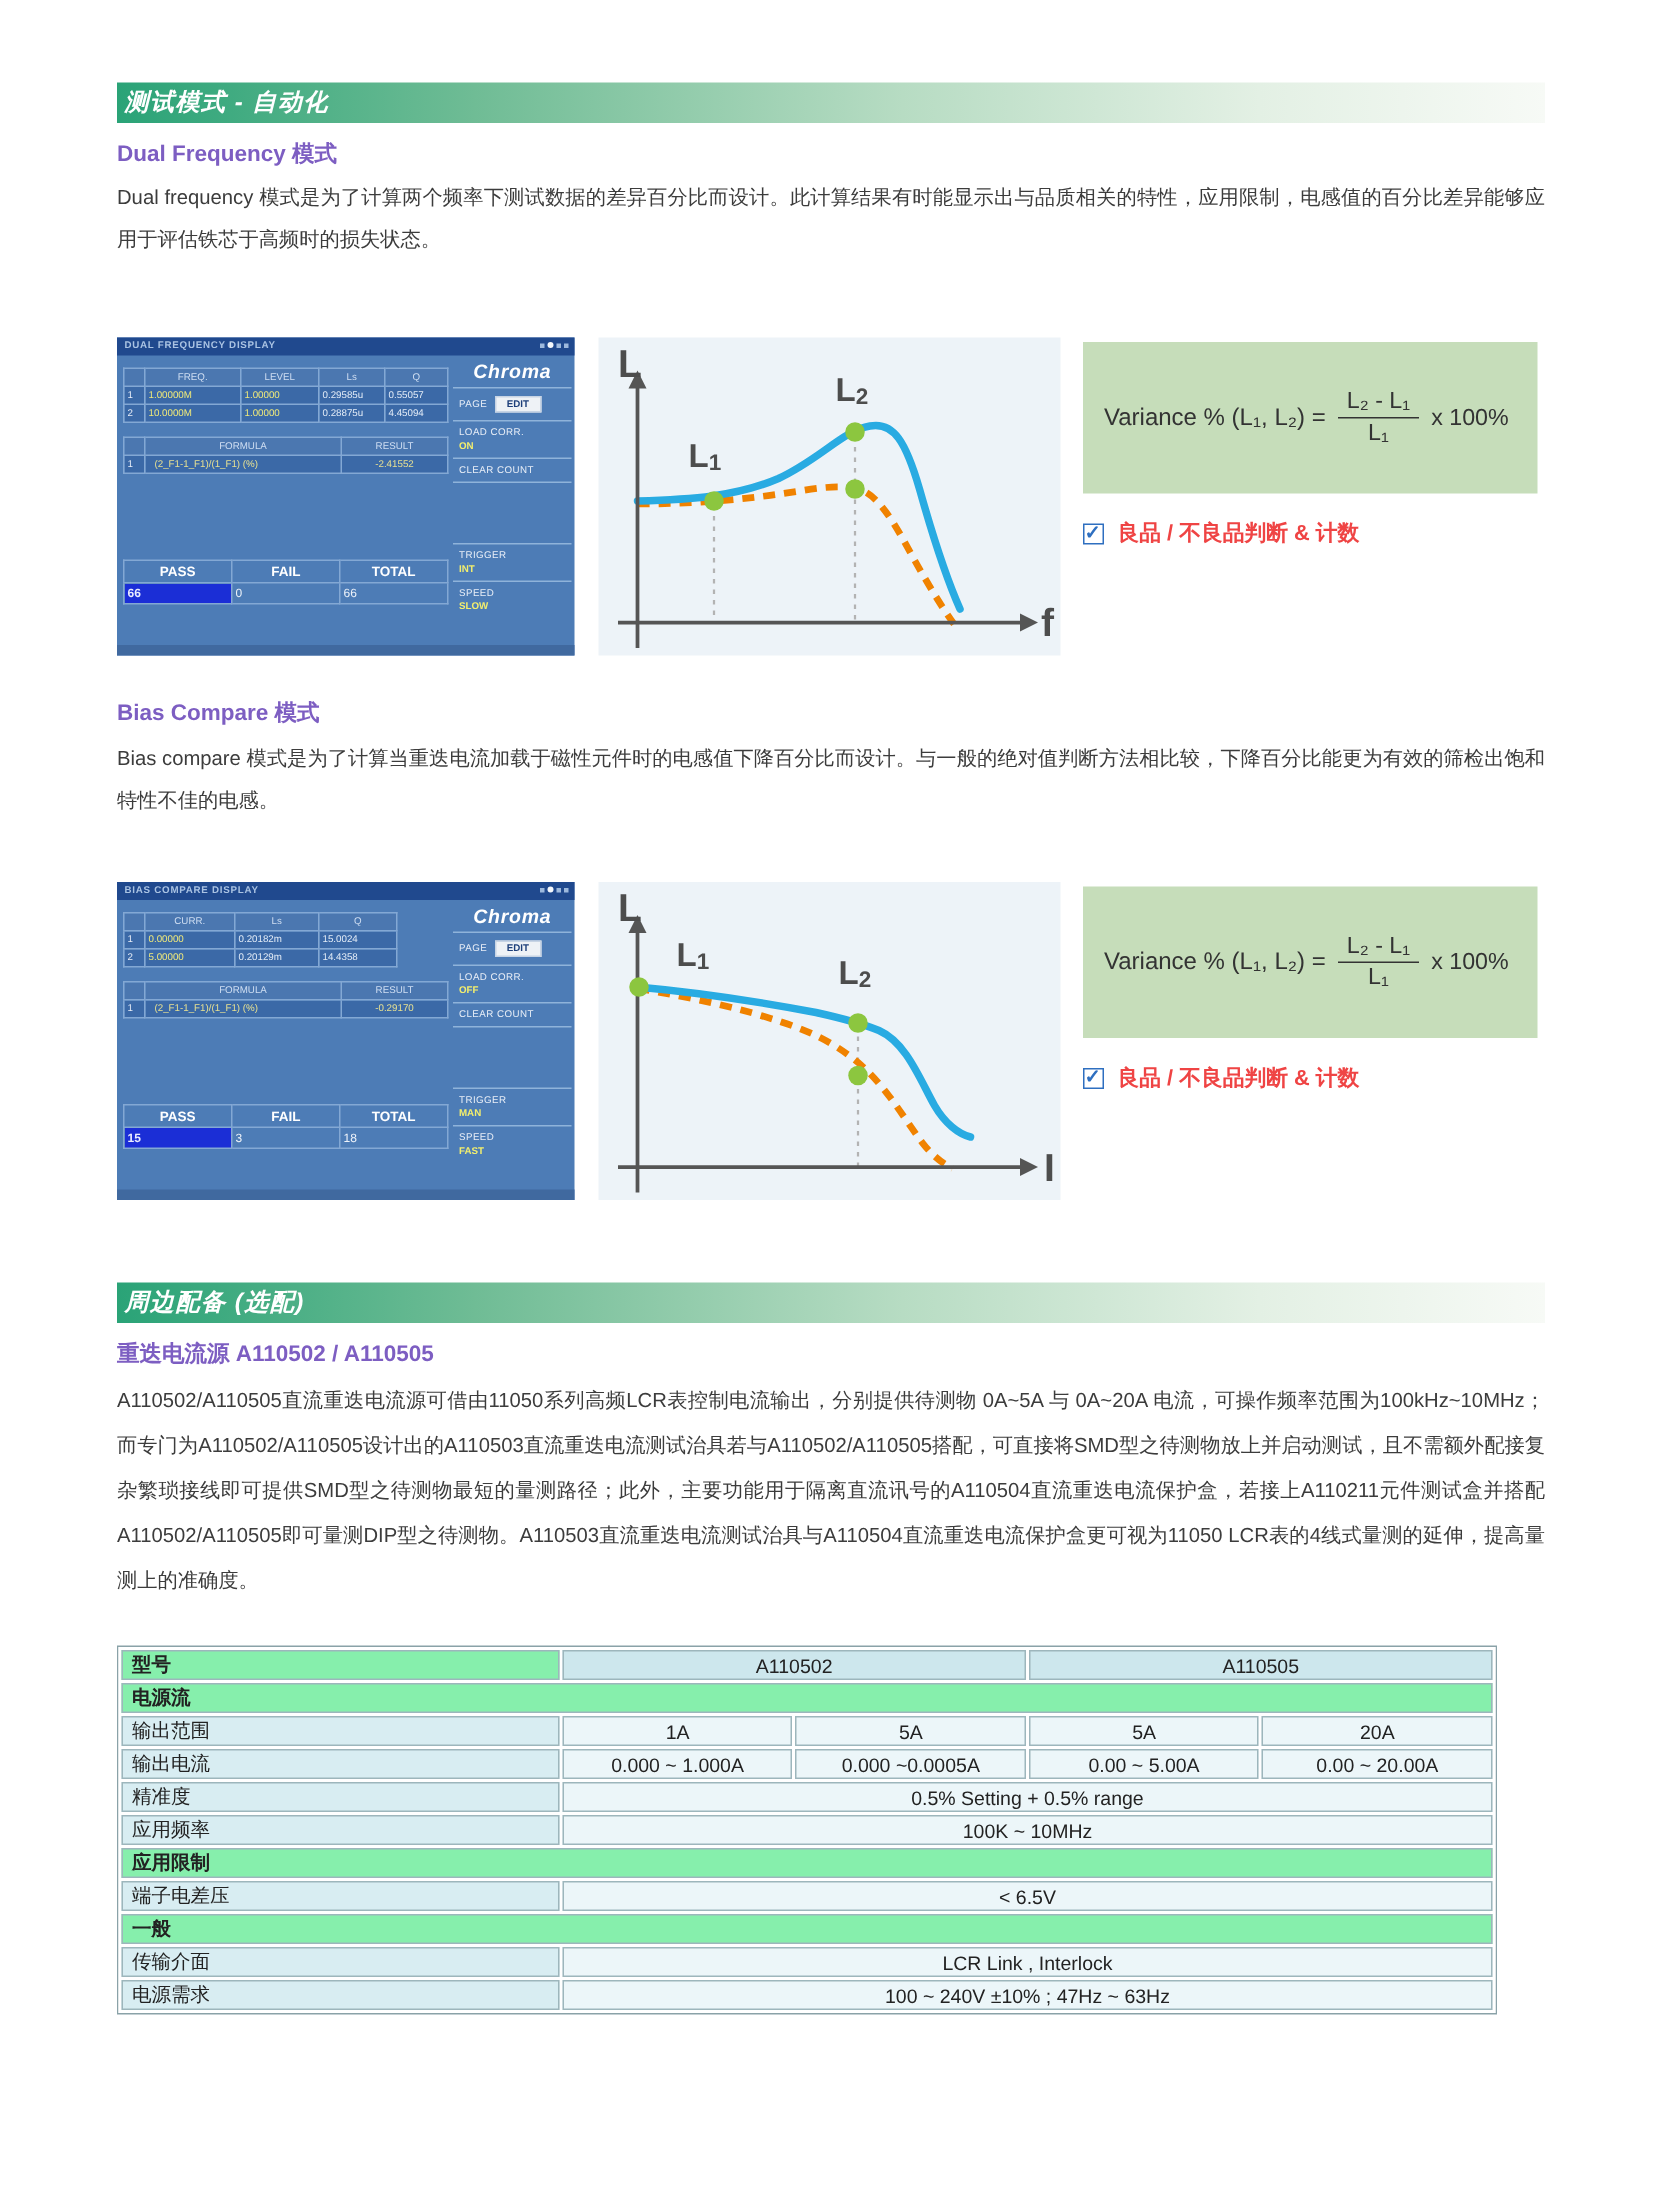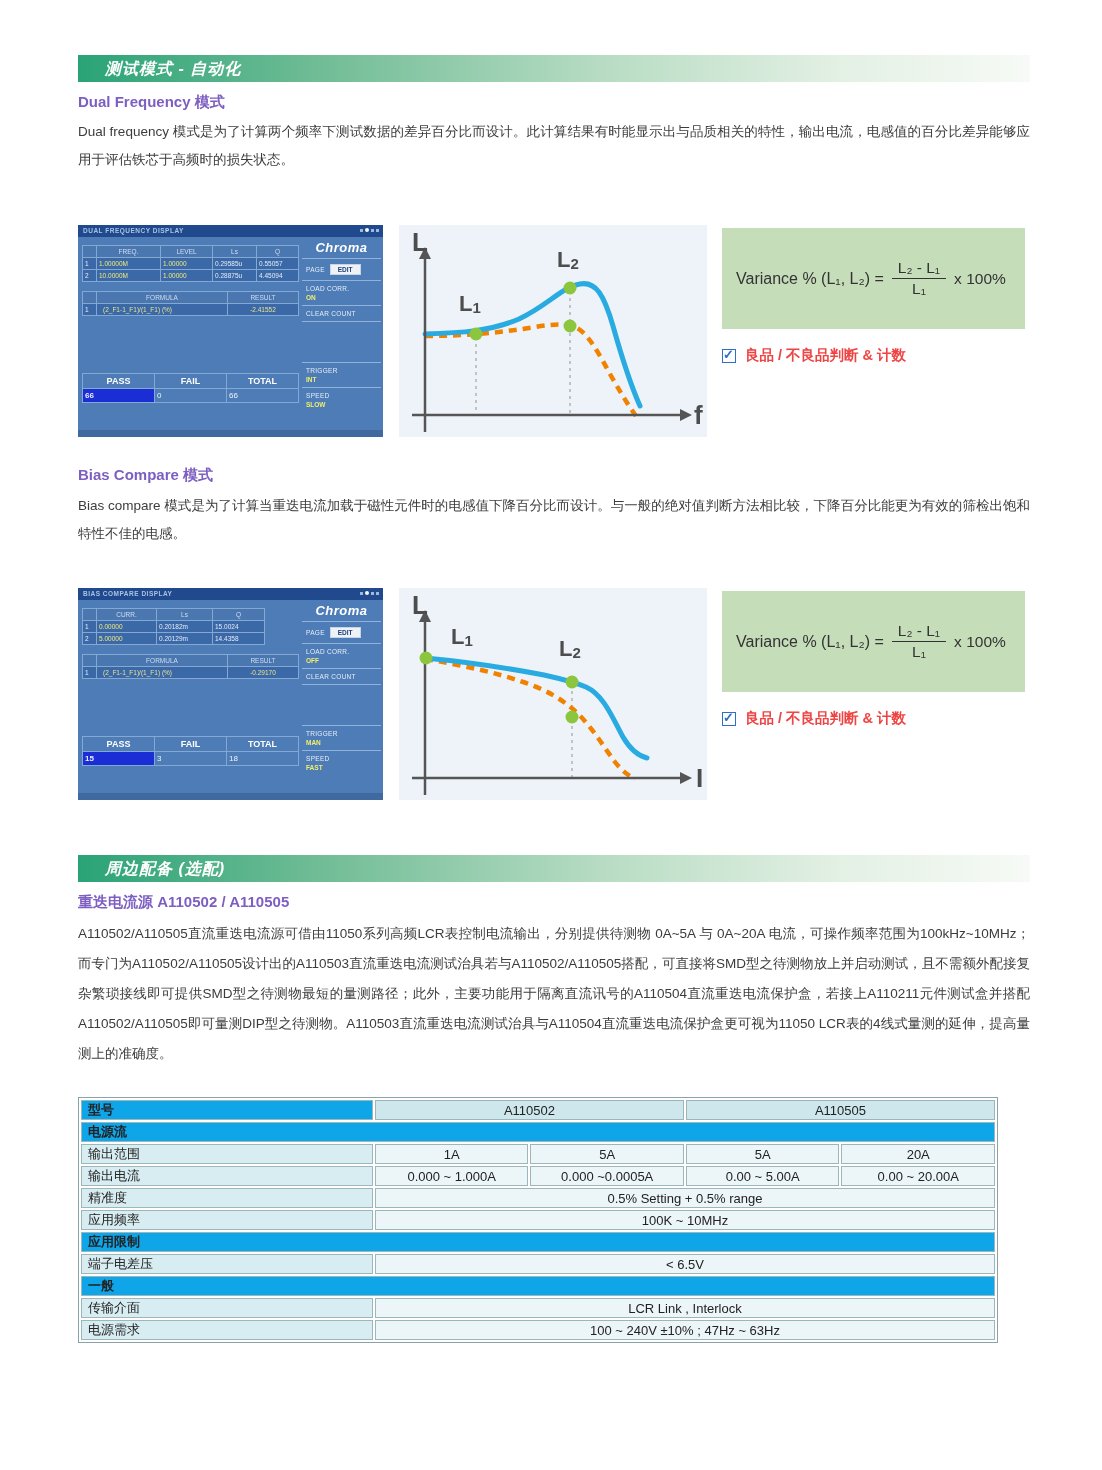--- a/index.html
+++ b/index.html
@@ -1,21 +1,21 @@
 <!DOCTYPE html>
 <html><head>
 <meta charset="utf-8">
 <style>
   html,body{margin:0;padding:0;background:#fff;}
   .page{position:relative;width:1102px;height:1470px;background:#fff;
         font-family:"Liberation Sans",sans-serif;color:#3f3f3f;overflow:hidden;}
   .abs{position:absolute;}
 
   
-  .band{left:78px;width:952px;height:27px;box-sizing:border-box;padding-left:27px;
+  .band{left:78px;width:952px;height:27px;box-sizing:border-box;padding-left:5px;
         background:linear-gradient(to right,#2aa377 0%,#6fbc95 25%,#b7dcc3 55%,#e3f0e4 80%,#f7faf6 100%);
         color:#fff;font-size:16px;font-weight:bold;font-style:italic;line-height:27px;letter-spacing:1px;}
 
   .subhead{color:#7d5ec2;font-size:15px;font-weight:bold;}
   .para{width:952px;font-size:13.5px;line-height:28px;text-align:justify;color:#3c3c3c;}
   .para.big{line-height:30px;}
 
   
   .lcr{width:305px;height:212px;background:#4d7cb6;position:absolute;font-family:"Liberation Sans",sans-serif;}
   .lcr-titlebar{position:absolute;left:0;top:0;right:0;height:12px;background:#20498e;
@@ -62,34 +62,34 @@
   .cb{width:12px;height:12px;border:1.6px solid #2e6fc0;display:inline-block;position:relative;background:#fff;flex:0 0 auto;}
   .cb::after{content:"✓";position:absolute;left:0px;top:-3px;color:#2e6fc0;font-size:13px;font-weight:bold;}
   .note span.txt{font-size:14.5px;font-weight:bold;color:#ef4444;}
 
   
   .spec-wrap{position:absolute;left:78px;top:1097px;width:918px;border:1px solid #8aa2a8;}
   table.spec{width:100%;border-collapse:separate;border-spacing:2px;table-layout:fixed;background:#fff;}
   table.spec td{border:1px solid #9db6bc;font-size:13px;height:18px;color:#222;padding:0 6px;white-space:nowrap;overflow:hidden;}
   td.label{background:#d8edf2;text-align:left;}
   td.head{background:#cde7ed;text-align:center;}
-  td.section{background:#0ea5e9;text-align:left;font-weight:bold;}
+  td.section{background:#86efac;text-align:left;font-weight:bold;}
   td.val{background:#ecf6f9;text-align:center;}
 </style>
 </head>
 <body>
 
 <div class="page">
 
   <div class="abs band" style="top:55px;">
     <span>测试模式 - 自动化</span>
   </div>
 
   <div class="abs subhead" style="left:78px;top:93px;">Dual Frequency 模式</div>
-  <div class="abs para" style="left:78px;top:118px;">Dual frequency 模式是为了计算两个频率下测试数据的差异百分比而设计。此计算结果有时能显示出与品质相关的特性，输出电流，电感值的百分比差异能够应用于评估铁芯于高频时的损失状态。</div>
+  <div class="abs para" style="left:78px;top:118px;">Dual frequency 模式是为了计算两个频率下测试数据的差异百分比而设计。此计算结果有时能显示出与品质相关的特性，应用限制，电感值的百分比差异能够应用于评估铁芯于高频时的损失状态。</div>
 
   <div class="lcr" style="left:78px;top:225px;">
     <div class="lcr-titlebar">
       <span>DUAL FREQUENCY DISPLAY</span>
       <span class="lcr-icons">
         <span class="lcr-sq"></span>
         <span class="lcr-dot"></span>
         <span class="lcr-sq"></span>
         <span class="lcr-sq"></span>
       </span>

